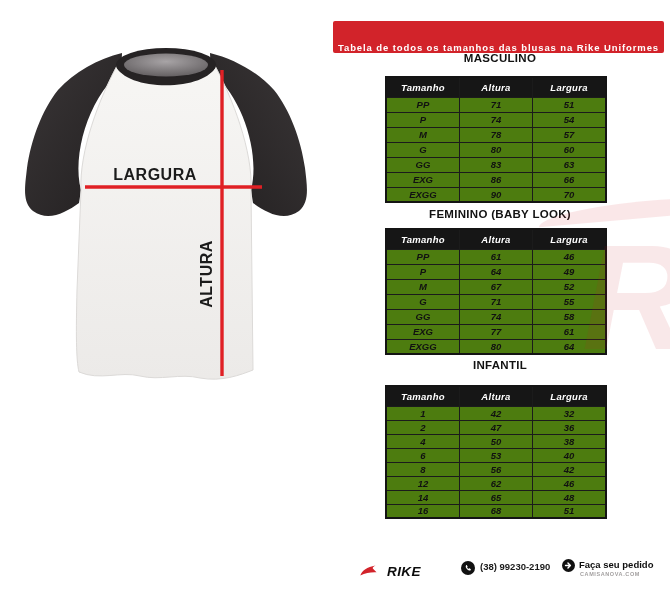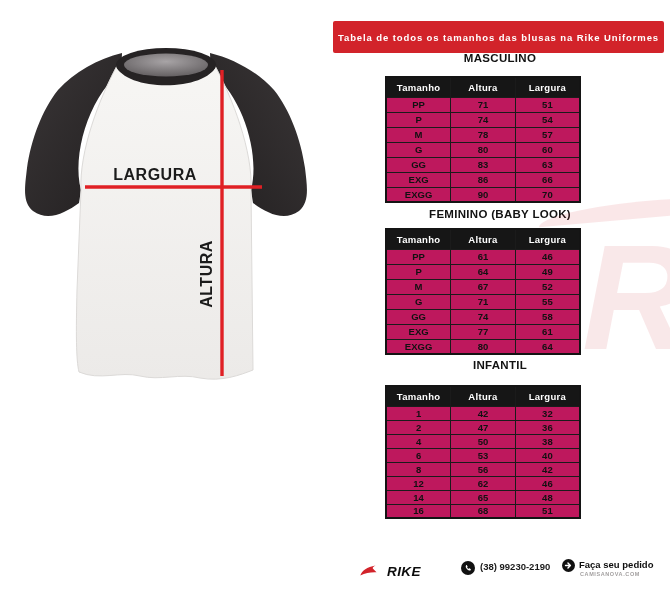--- a/index.html
+++ b/index.html
@@ -9,21 +9,21 @@
     background:#ffffff;
     font-family:"Liberation Sans", sans-serif;
     color:#141414;
   }
   .page { position:relative; width:670px; height:607px; overflow:hidden; background:#fff; }
 
   
   .banner {
     position:absolute; left:333px; top:21px; width:331px; height:32px;
     background:#d2232a; border-radius:2px;
-    display:flex; align-items:center; justify-content:center;
+    display:flex; align-items:flex-end; justify-content:center;
   }
   .banner span {
     color:#fff; font-size:9.5px; font-weight:bold; letter-spacing:.9px;
   }
 
   
   .shirt-wrap { position:absolute; left:0; top:40px; width:340px; height:350px; }
 
   
   .watermark {
@@ -46,23 +46,23 @@
   .tbl-title {
     position:absolute; left:385px; width:230px; margin:0;
     text-align:center; font-size:11.5px; font-weight:bold;
     letter-spacing:.3px; color:#121212;
   }
   #title-masculino { top:52px; }
   #title-feminino  { top:208px; }
   #title-infantil  { top:359px; }
 
   table.size-table {
-    position:absolute; left:385px; width:196px;
+    position:absolute; left:385px; width:222px;
     border-collapse:collapse; table-layout:fixed;
-    background:#be185d; z-index:1;
+    background:#4d7c0f; z-index:1;font-style:italic;
   }
   #table-masculino { top:76px; }
   #table-feminino  { top:228px; }
   #table-infantil  { top:385px; }
 
   table.size-table, table.size-table th, table.size-table td {
     border:1px solid #1b1b1b;
   }
   table.size-table { border:2px solid #141414; }
   table.size-table th {

